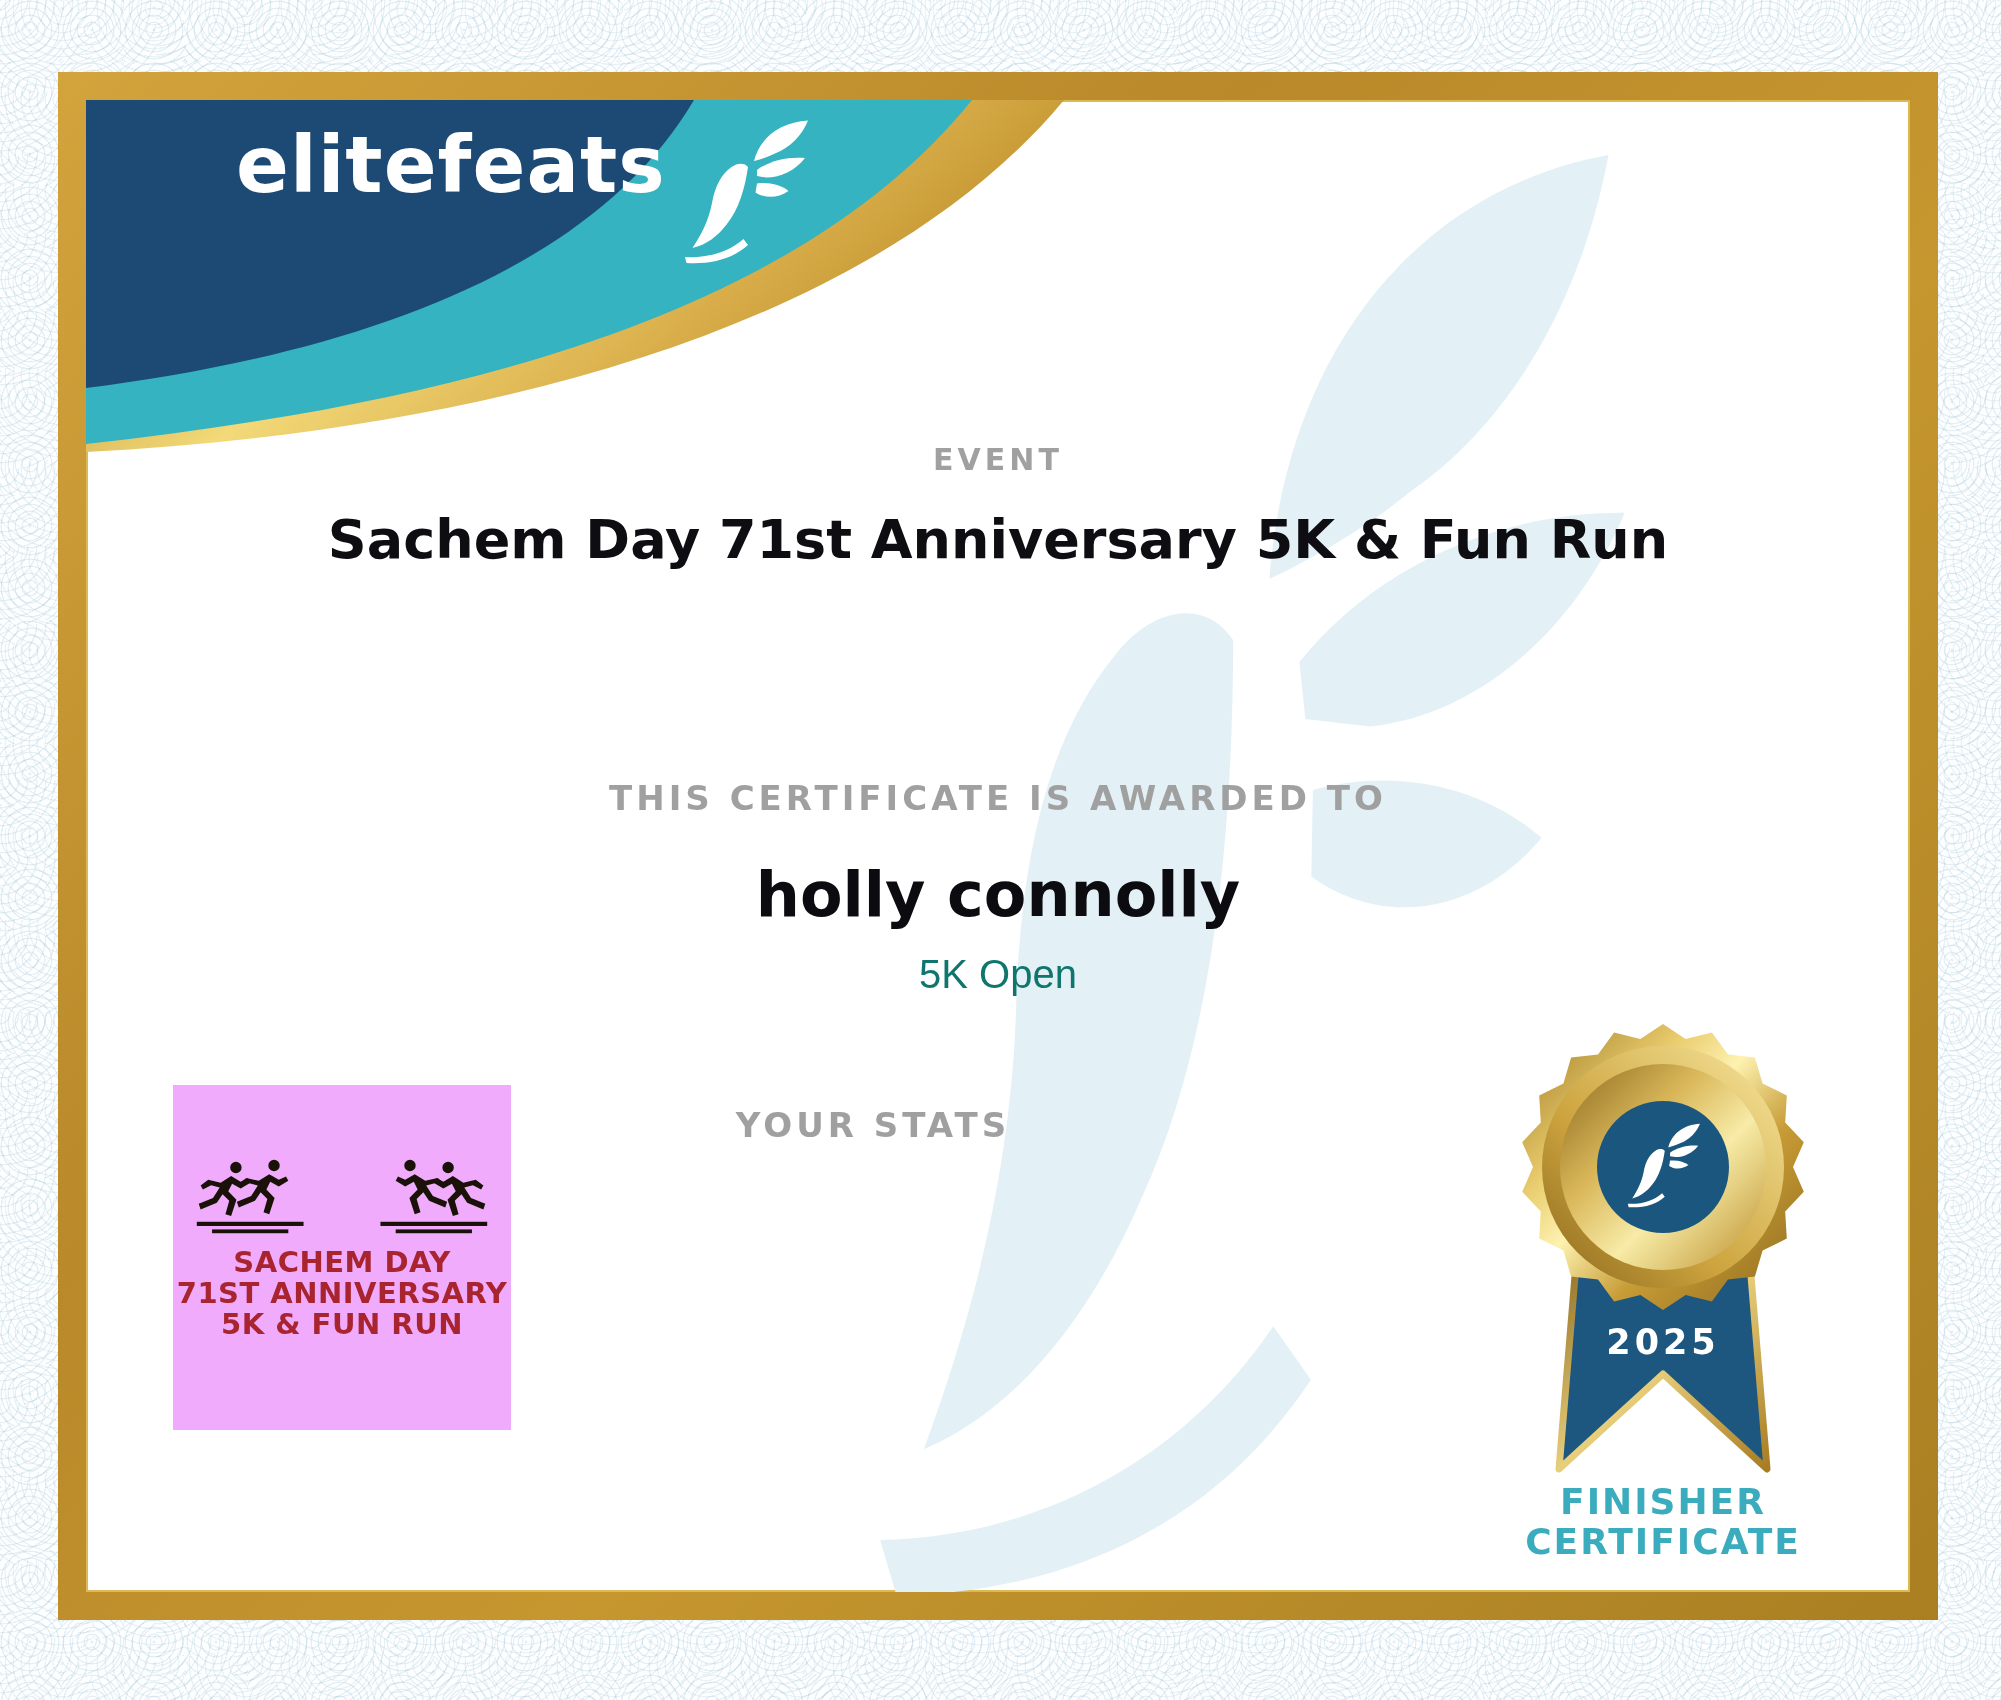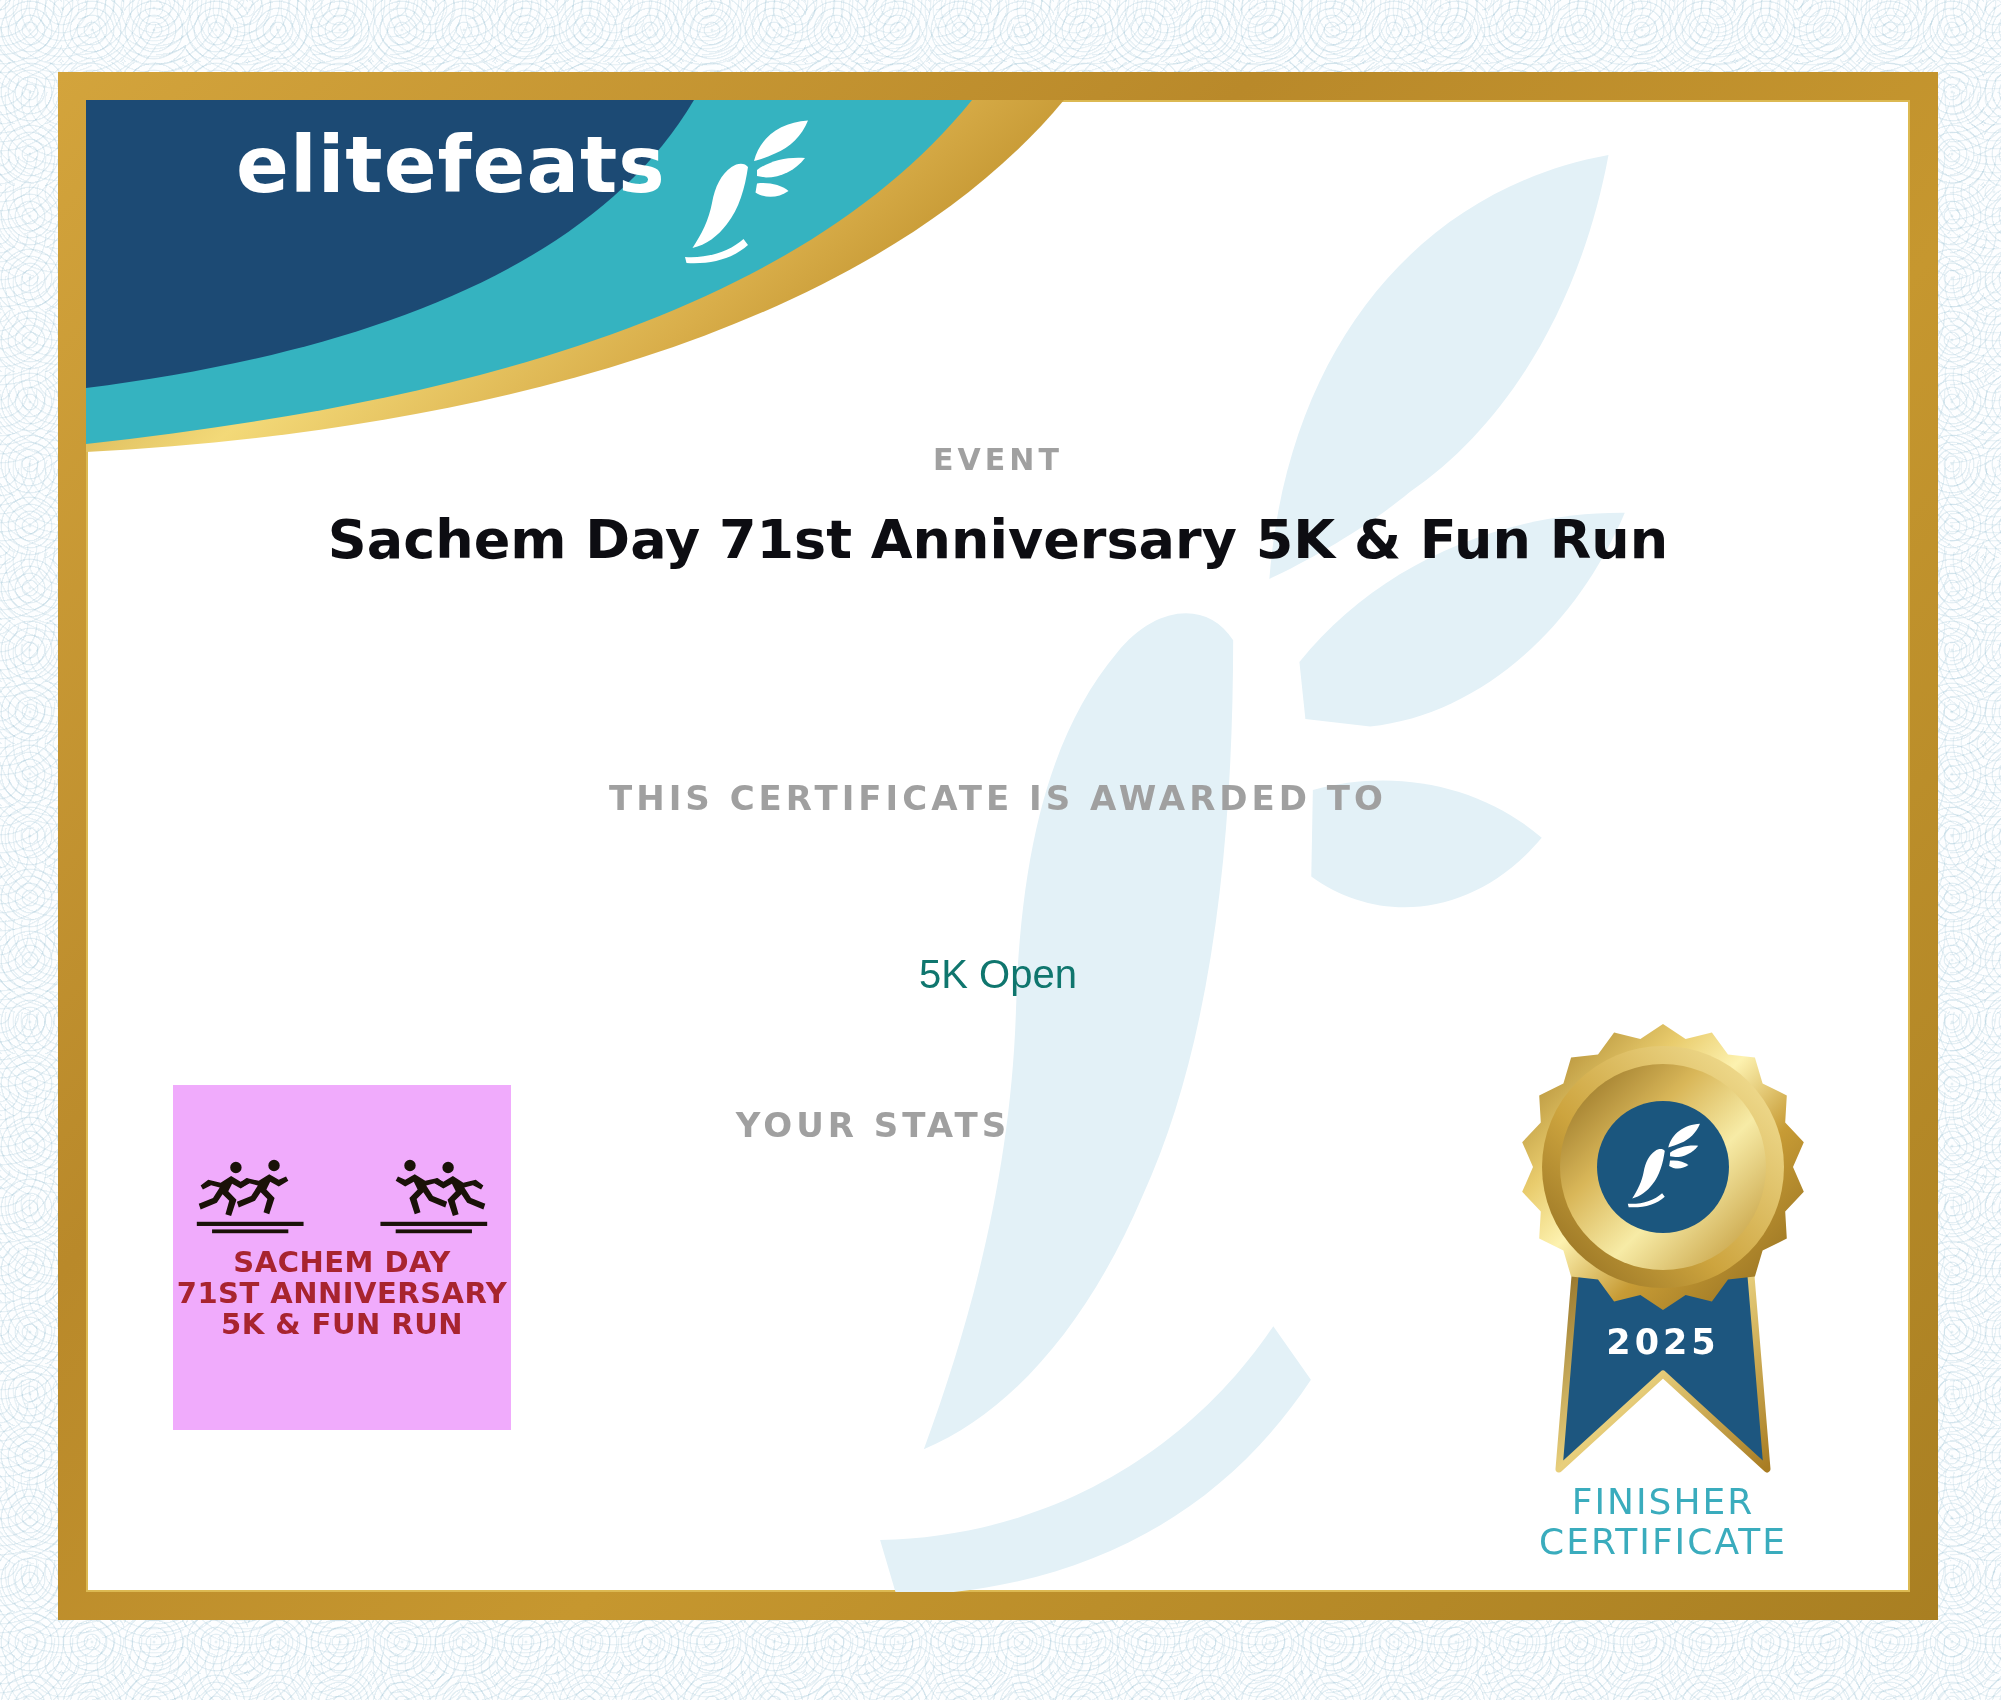--- a/index.html
+++ b/index.html
@@ -58,21 +58,21 @@
   .rg2{left:196px;transform:scaleX(-1);}
   .event-logo-text{
     position:absolute;top:162px;left:0;width:100%;text-align:center;
     color:#a8242f;font-weight:bold;font-size:29px;line-height:31px;letter-spacing:0.5px;
     font-family:"DejaVu Sans",sans-serif;
   }
   
   .medal{position:absolute;left:1417px;top:917px;z-index:3;}
   .badge-caption{
     position:absolute;left:1377px;top:1382px;width:400px;text-align:center;z-index:3;
-    color:#3aacbd;font-weight:normal;font-size:36px;line-height:40px;letter-spacing:2px;
+    color:#3aacbd;font-weight:bold;font-size:36px;line-height:40px;letter-spacing:2px;
   }
   .medal-year{font-weight:bold;font-size:35px;letter-spacing:4px;}
 </style>
 </head>
 <body>
 
 <svg width="0" height="0" style="position:absolute" aria-hidden="true">
   <defs>
     <g id="wingfoot">
       <path d="M52,34 C50,48 46,62 38,72 C32,80 24,86 15,88 C21,79 26,69 28,58 C30,47 34,39 41,34 C45,31 50,31 52,34 Z"></path>
@@ -114,20 +114,21 @@
     <div class="brand">
       <span class="brand-text">elitefeats</span>
       <svg class="brand-icon" width="150" height="158" viewBox="0 0 100 100">
         <use href="#wingfoot" fill="#ffffff"></use>
       </svg>
     </div>
 
     <div class="ctr muted event-label">EVENT</div>
     <div class="ctr event-name">Sachem Day 71st Anniversary 5K &amp; Fun Run</div>
     <div class="ctr muted awarded">THIS CERTIFICATE IS AWARDED TO</div>
+    <div class="ctr recipient">holly connolly</div>
     <div class="ctr division">5K Open</div>
     <div class="ctr muted your-stats">YOUR STATS</div>
 
 
     <div class="event-logo">
       <svg class="runner-group rg1" width="122" height="84" viewBox="0 0 64 42">
         <use href="#runner" fill="currentColor"></use>
         <use href="#runner" x="20" y="-1" fill="currentColor"></use>
         <rect x="2" y="34" width="56" height="2.2" fill="currentColor"></rect>
         <rect x="10" y="38" width="40" height="2" fill="currentColor"></rect>

